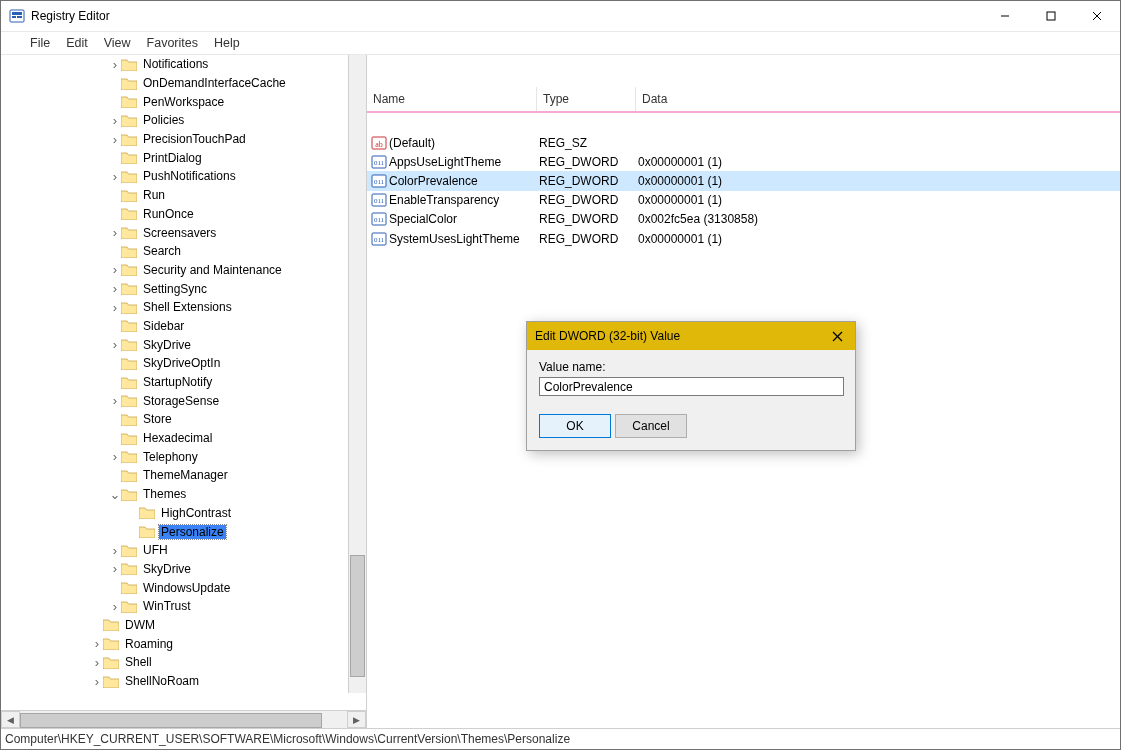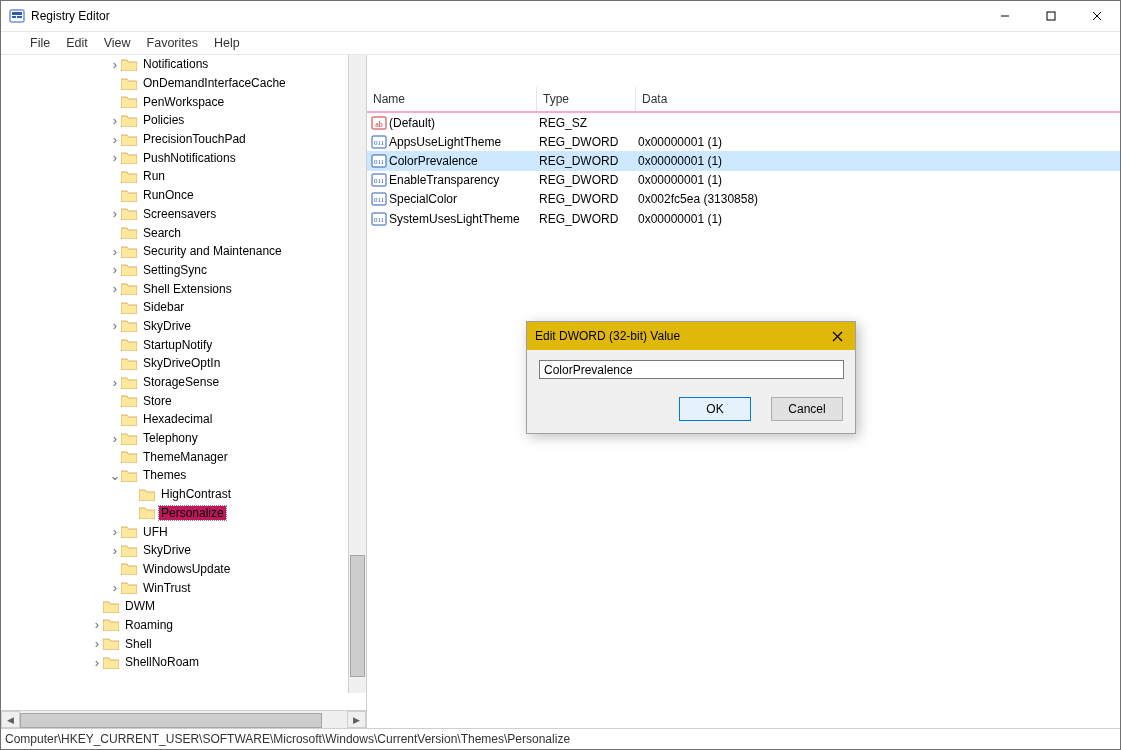--- a/index.html
+++ b/index.html
@@ -13,41 +13,41 @@
   
   .menubar { display:flex; height:22px; align-items:center; padding:0 21px; border-bottom:1px solid #e8e8e8; font-size:12.5px; color:#333; }
   .menuitem { padding:2px 8px; cursor:default; }
   
   .main { flex:1; display:flex; min-height:0; }
   .tree-pane { width:365px; border-right:1px solid #cfcfcf; position:relative; background:#fff; display:flex; flex-direction:column; }
   .tree-scroll { flex:1; overflow:hidden; position:relative; }
   .tree { position:absolute; left:0; top:0; right:0; }
   .tree-item { display:flex; align-items:center; height:18.7px; white-space:nowrap; padding-right:8px; }
   .tree-label { padding:0 2px; cursor:default; }
-  .tree-label.sel { background:#be185d; outline:1px dotted #888; }
+  .tree-label.sel { background:#3b82f6; outline:1px dotted #888; }
   .expander { width:12px; text-align:center; color:#6a6a6a; font-size:11px; cursor:default; user-select:none;}
   .folder-ico { width:16px; height:13px; margin-right:4px; flex-shrink:0; }
   
   .folder-ico svg { width:16px; height:13px; display:block; }
   
   .hscroll { height:17px; background:#f0f0f0; border-top:1px solid #cfcfcf; display:flex; align-items:center; }
   .hs-btn { width:17px; height:15px; background:#f0f0f0; border:1px solid #cfcfcf; display:flex; align-items:center; justify-content:center; font-size:9px; color:#606060; }
   .hs-track { flex:1; height:15px; position:relative; }
   .hs-thumb { position:absolute; height:13px; top:1px; background:#cdcdcd; border:1px solid #a6a6a6; }
   
   .vscroll { position:absolute; right:0; top:0; bottom:17px; width:17px; background:#f0f0f0; border-left:1px solid #cfcfcf; }
   .vs-thumb { position:absolute; left:1px; right:1px; background:#cdcdcd; border:1px solid #a6a6a6; }
   
   .list-pane { flex:1; display:flex; flex-direction:column; background:#fff; }
   .list-header { display:flex; height:24px; align-items:center; border-bottom:2px solid #f9a8d4; font-size:12px; color:#333;margin-top:32px; }
   .col { padding-left:6px; border-right:1px solid #e5e5e5; height:100%; display:flex; align-items:center; box-sizing:border-box; cursor:default; }
   .col.name { width:170px; }
   .col.type { width:99px; }
   .col.data { flex:1; border-right:none; }
-  .rows { flex:1; overflow:auto; position:relative; }
+  .rows { flex:1; overflow:auto; position:relative;margin-top:20px; }
   .row { display:flex; height:19.2px; align-items:center; font-size:12px; }
   .row.sel { background:#cde8ff; }
   .cell { padding-left:4px; box-sizing:border-box; overflow:hidden; white-space:nowrap; }
   .cell.name { width:168px; display:flex; align-items:center; }
   .cell.type { width:99px; }
   .cell.data { flex:1; }
   .val-ico { width:16px; height:16px; margin-right:2px; flex-shrink:0; }
   
   .statusbar { height:20px; border-top:1px solid #cfcfcf; display:flex; align-items:center; padding:0 4px; font-size:12px; color:#333; background:#fff; }
   
@@ -60,21 +60,21 @@
   .dlg-input { width:305px; height:19px; border:1px solid #7a7a7a; padding:0 4px; font-size:12px; background:#fff; box-sizing:border-box;}
   .dlg-input.ro { background:#fff; color:#000; }
   .dlg-input.focus { border:1px solid #0078d7; outline:1px solid #0078d7; outline-offset:-1px;}
   .dlg-row2 { display:flex; margin-top:12px; }
   .dlg-col-left { width:155px; }
   .fieldset-label { margin-bottom:4px; }
   .radio-group { margin-top:2px; }
   .radio-line { display:flex; align-items:center; height:20px; }
   .radio { width:13px; height:13px; border:1px solid #333; border-radius:50%; margin-right:6px; position:relative; background:#fff;}
   .radio.checked::after { content:""; position:absolute; inset:2px; border-radius:50%; background:#333; }
-  .dlg-buttons { display:flex; justify-content:flex-end; gap:20px; margin-top:18px; }
+  .dlg-buttons { display:flex; gap:4px; margin-top:18px; }
   .btn { min-width:70px; height:22px; border:1px solid #adadad; background:#e1e1e1; font-size:12px; cursor:default; display:flex; align-items:center; justify-content:center; }
   .btn.default { border:1px solid #0078d7; outline:1px solid #0078d7; outline-offset:-1px; background:#e5f1fb; }
   
   .svg-stroke { stroke:#000; stroke-width:1; fill:none; }
 </style>
 </head>
 <body>
 
 <svg width="0" height="0" style="position:absolute">
   <defs>
@@ -184,20 +184,30 @@
               <span class="expander" style="font-size: 13px;">›</span>
               <span class="folder-ico">
                 <svg viewBox="0 0 16 13">
                   <use href="#folder"></use>
                 </svg>
               </span>
               <span class="tree-label">PrecisionTouchPad</span>
             </div>
             <div class="tree-item">
               <span style="display: inline-block; width: 108px;"></span>
+              <span class="expander" style="font-size: 13px;"></span>
+              <span class="folder-ico">
+                <svg viewBox="0 0 16 13">
+                  <use href="#folder"></use>
+                </svg>
+              </span>
+              <span class="tree-label">PrintDialog</span>
+            </div>
+            <div class="tree-item">
+              <span style="display: inline-block; width: 108px;"></span>
               <span class="expander" style="font-size: 13px;">›</span>
               <span class="folder-ico">
                 <svg viewBox="0 0 16 13">
                   <use href="#folder"></use>
                 </svg>
               </span>
               <span class="tree-label">PushNotifications</span>
             </div>
             <div class="tree-item">
               <span style="display: inline-block; width: 108px;"></span>
@@ -290,31 +300,31 @@
               <span class="tree-label">SkyDrive</span>
             </div>
             <div class="tree-item">
               <span style="display: inline-block; width: 108px;"></span>
               <span class="expander" style="font-size: 13px;"></span>
               <span class="folder-ico">
                 <svg viewBox="0 0 16 13">
                   <use href="#folder"></use>
                 </svg>
               </span>
+              <span class="tree-label">SkyDriveOptIn</span>
+            </div>
+            <div class="tree-item">
+              <span style="display: inline-block; width: 108px;"></span>
+              <span class="expander" style="font-size: 13px;"></span>
+              <span class="folder-ico">
+                <svg viewBox="0 0 16 13">
+                  <use href="#folder"></use>
+                </svg>
+              </span>
               <span class="tree-label">StartupNotify</span>
-            </div>
-            <div class="tree-item">
-              <span style="display: inline-block; width: 108px;"></span>
-              <span class="expander" style="font-size: 13px;"></span>
-              <span class="folder-ico">
-                <svg viewBox="0 0 16 13">
-                  <use href="#folder"></use>
-                </svg>
-              </span>
-              <span class="tree-label">SkyDriveOptIn</span>
             </div>
             <div class="tree-item">
               <span style="display: inline-block; width: 108px;"></span>
               <span class="expander" style="font-size: 13px;">›</span>
               <span class="folder-ico">
                 <svg viewBox="0 0 16 13">
                   <use href="#folder"></use>
                 </svg>
               </span>
               <span class="tree-label">StorageSense</span>
@@ -562,20 +572,21 @@
       <span>Edit DWORD (32-bit) Value</span>
       <span class="spacer"></span>
       <span class="dlg-close">
         <svg width="11" height="11">
             <line x1="1" y1="1" x2="10" y2="10" stroke="#000" stroke-width="1.3"></line>
             <line x1="10" y1="1" x2="1" y2="10" stroke="#000" stroke-width="1.3"></line>
           </svg>
       </span>
     </div>
     <div class="dlg-body">
+      <div class="dlg-label">Value name:</div>
       <input class="dlg-input ro" readonly="" value="ColorPrevalence" style="">
       <div class="dlg-buttons">
         <div class="btn default">OK</div>
         <div class="btn">Cancel</div>
       </div>
     </div>
   </div>
 
 </div>
 

